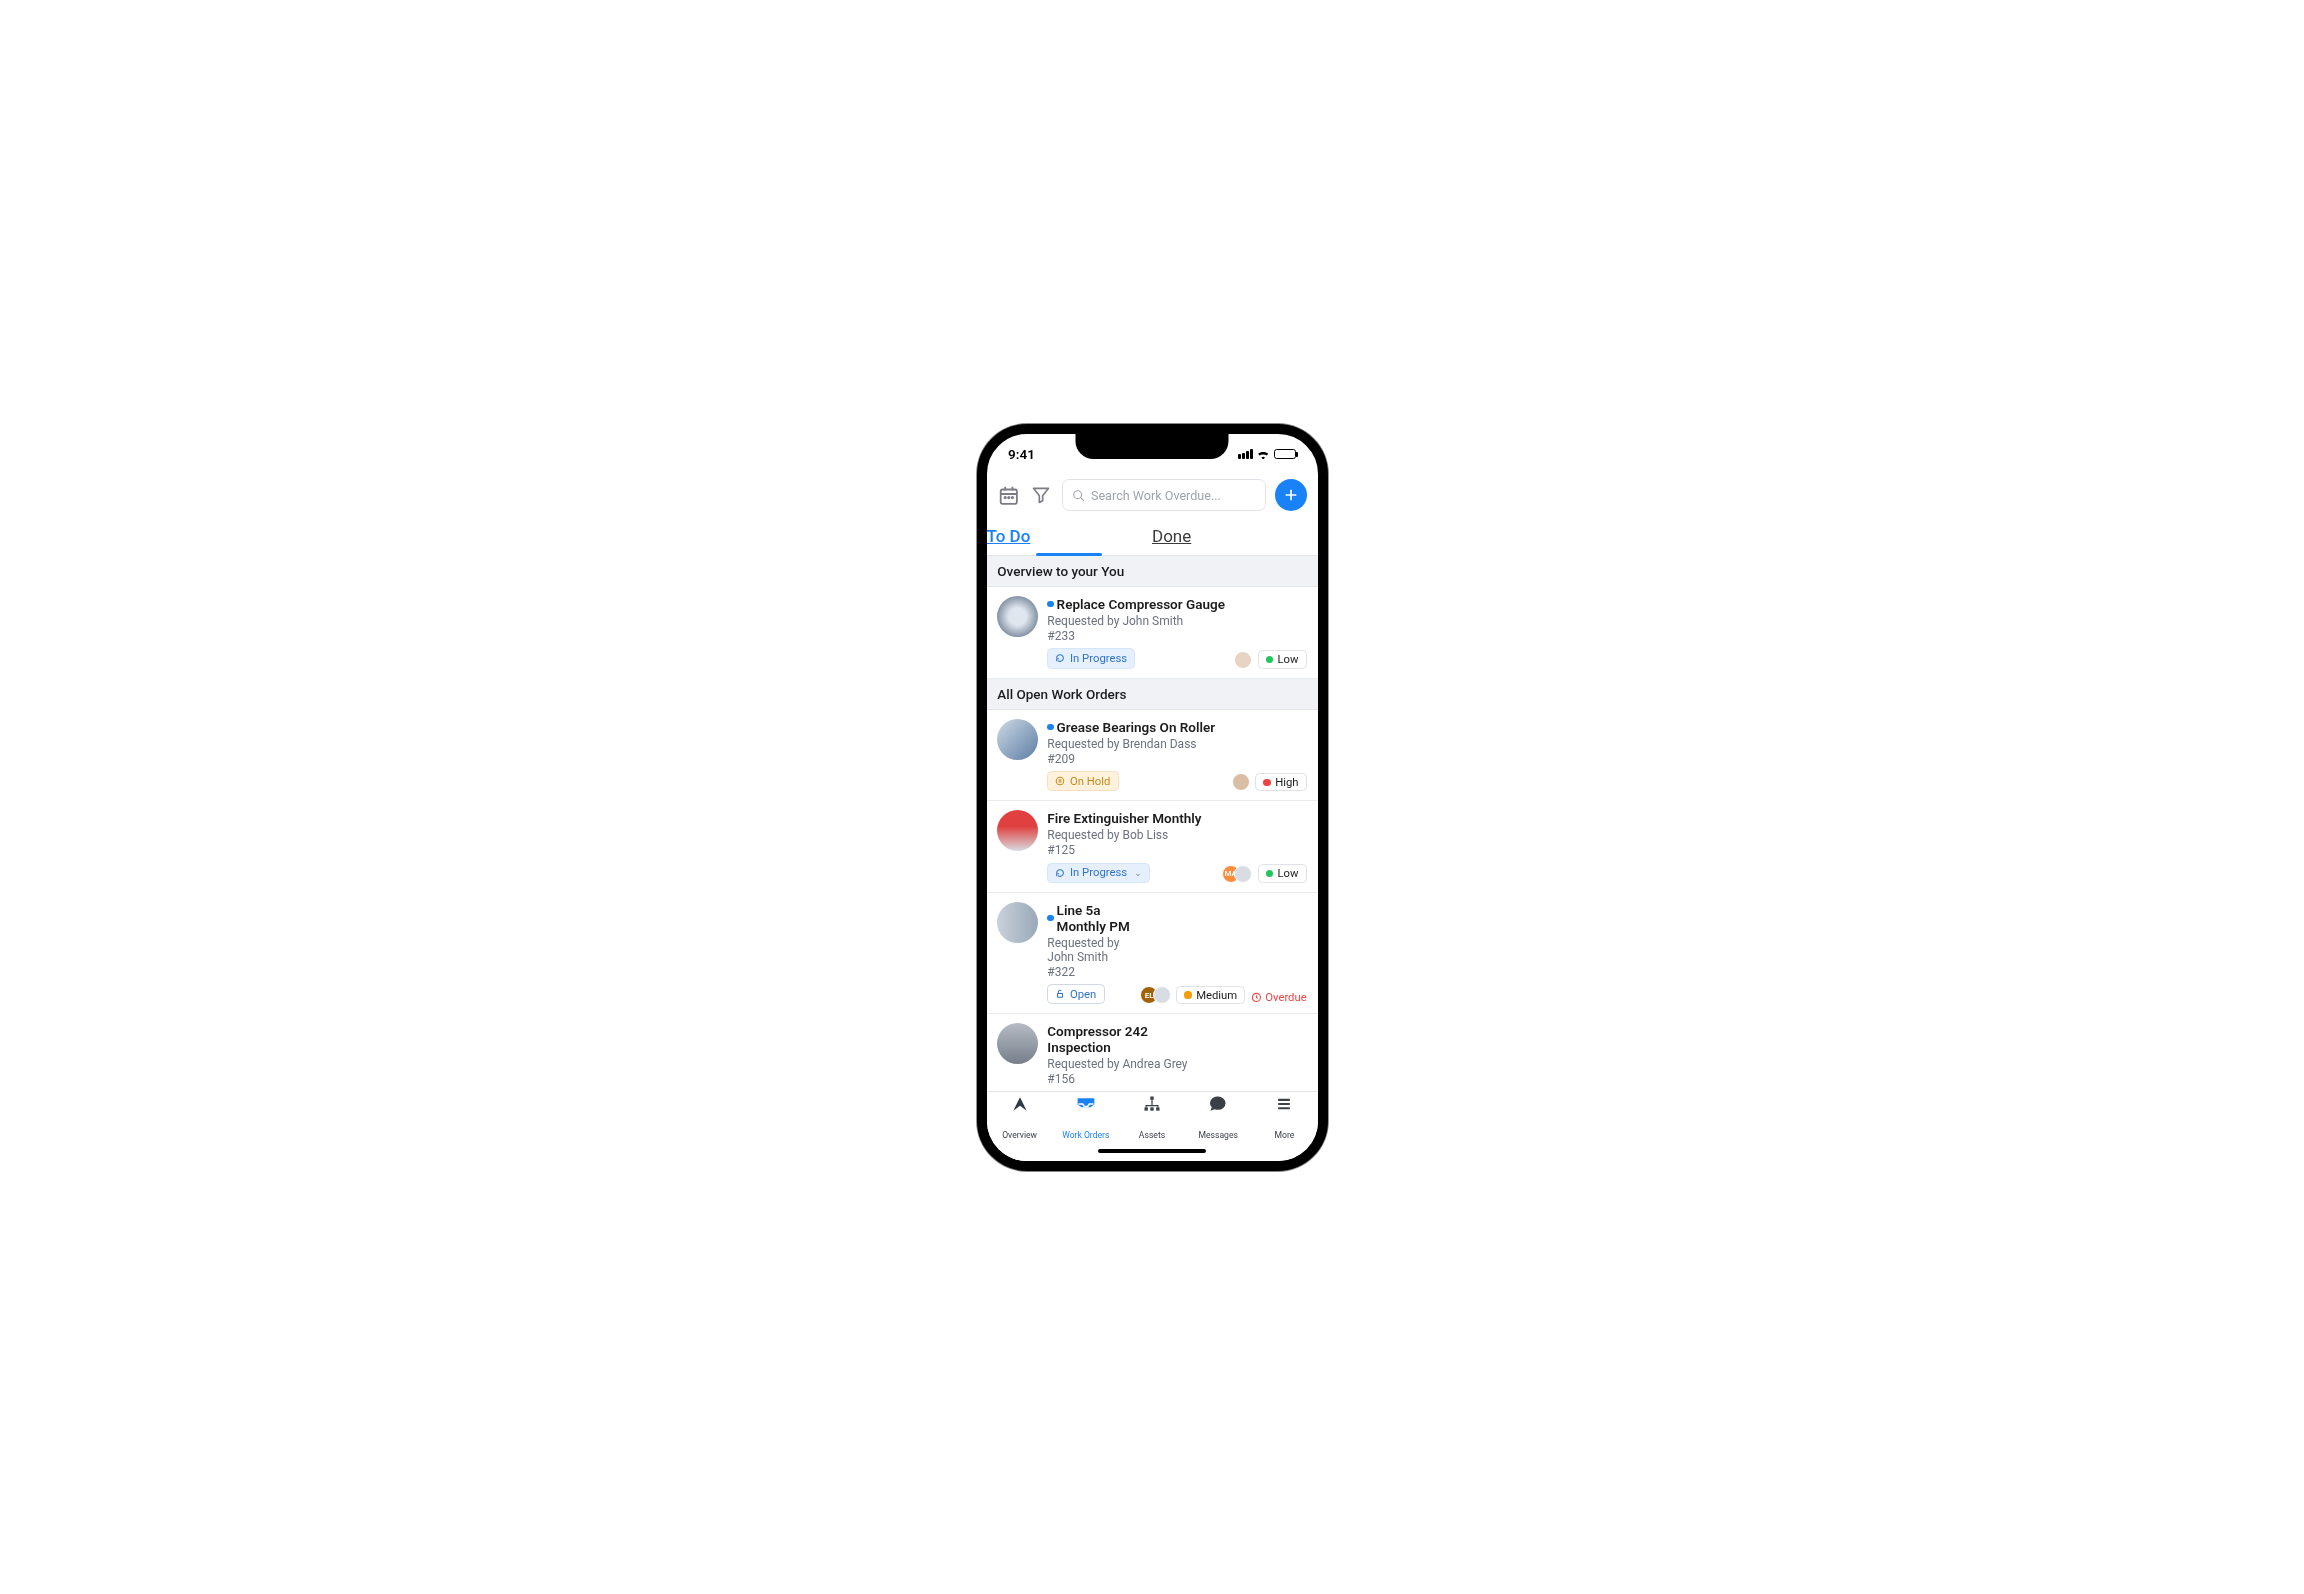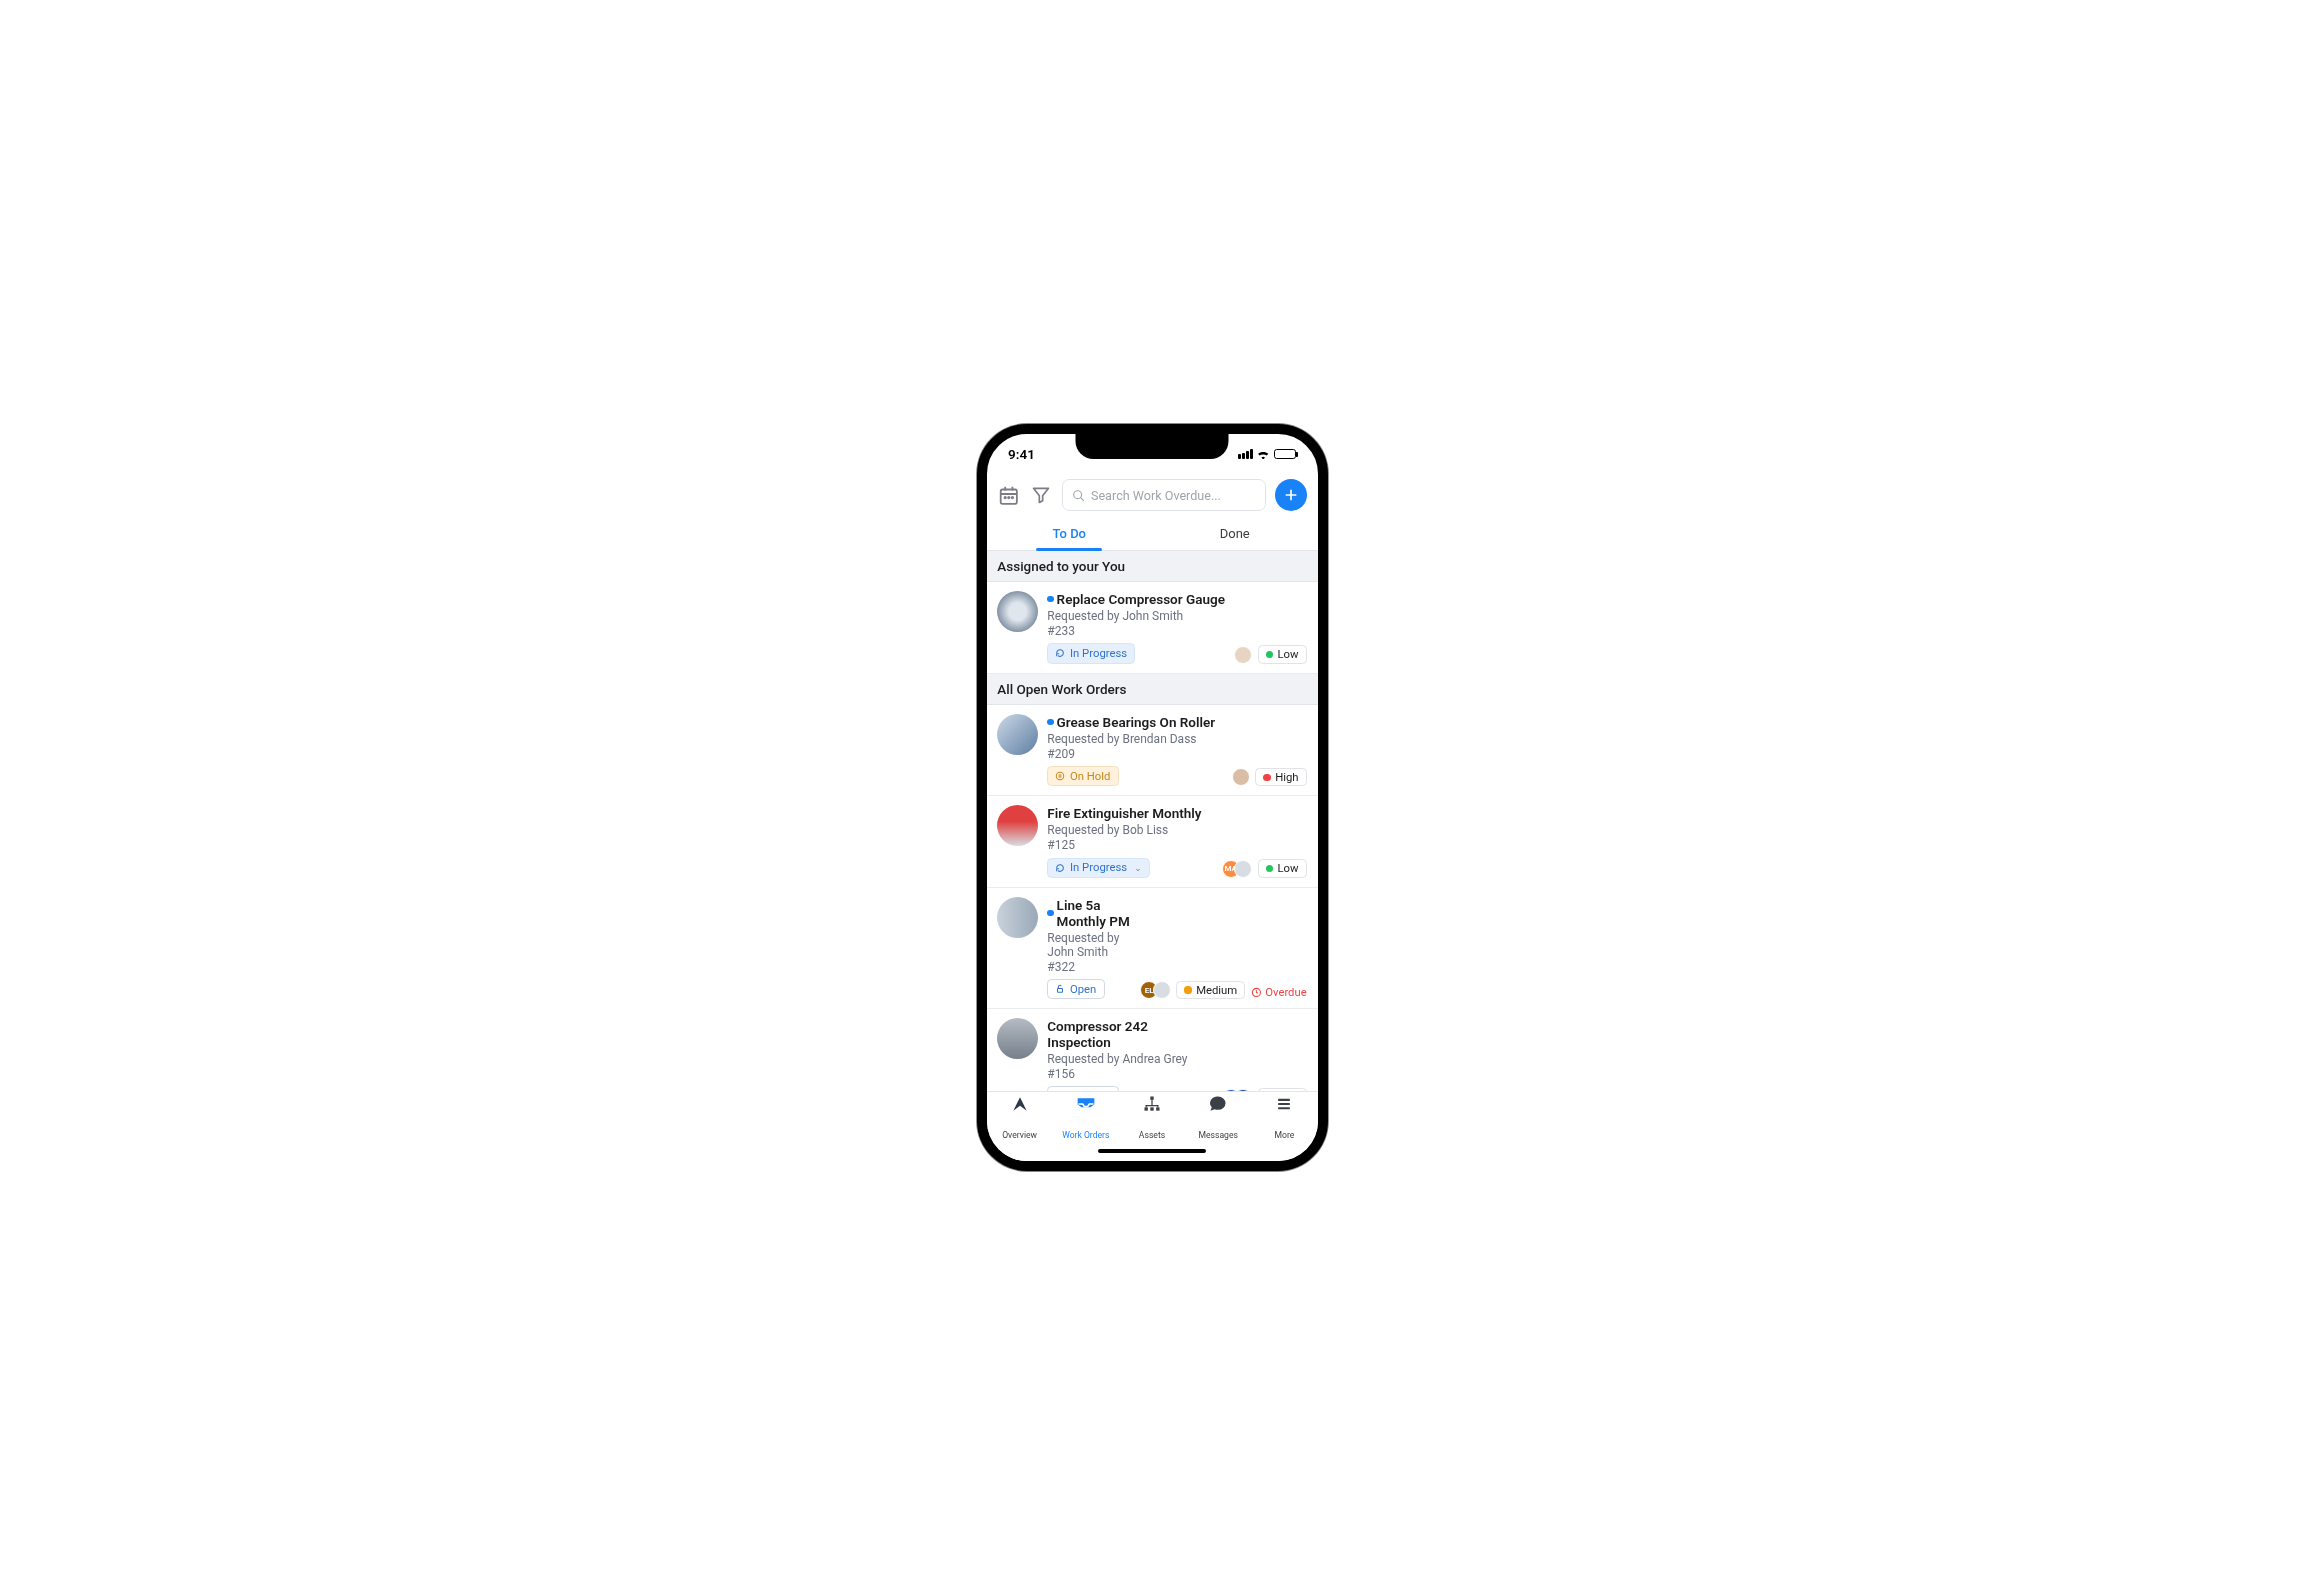--- a/index.html
+++ b/index.html
@@ -99,25 +99,25 @@
     font-size:20px; line-height:1;
   }
 
   .tabs {
     display:flex;
     border-bottom:0.9px solid #e2e5ea;
     background:#fff;
   }
   .tab {
     flex:1;
-    text-align:center;
     padding:9px 0;
-    font-size:13px;
+    font-size:17px;
     color:#3c3c3c;
     position:relative;
+    text-decoration:underline;
   }
   .tab.active { color:#1a82f7; font-weight:500; }
   .tab.active::after {
     content:""; position:absolute; bottom:-0.9px; left:30%; right:30%;
     height:2.3px; background:#1a82f7; border-radius:1.8px;
   }
 
   .list-section-header {
     background:#f0f2f5;
     padding:7.2px 10.8px;
@@ -266,21 +266,21 @@
       </div>
     </div>
 
     <div class="tabs">
       <div class="tab active">To Do</div>
       <div class="tab">Done</div>
     </div>
 
     <div class="list">
 
-      <div class="list-section-header">Assigned to  your You</div>
+      <div class="list-section-header">Overview to  your You</div>
 
       <div class="card">
         <div class="thumb" style="background:radial-gradient(circle,#dfe6ee 30%,#41566f);"></div>
         <div class="card-body">
           <div class="card-title">
               <span class="unread-dot"></span>
               <span>Replace Compressor Gauge</span>
             </div>
           <div class="card-sub">Requested by John Smith</div>
           <div class="card-id">#233</div>

